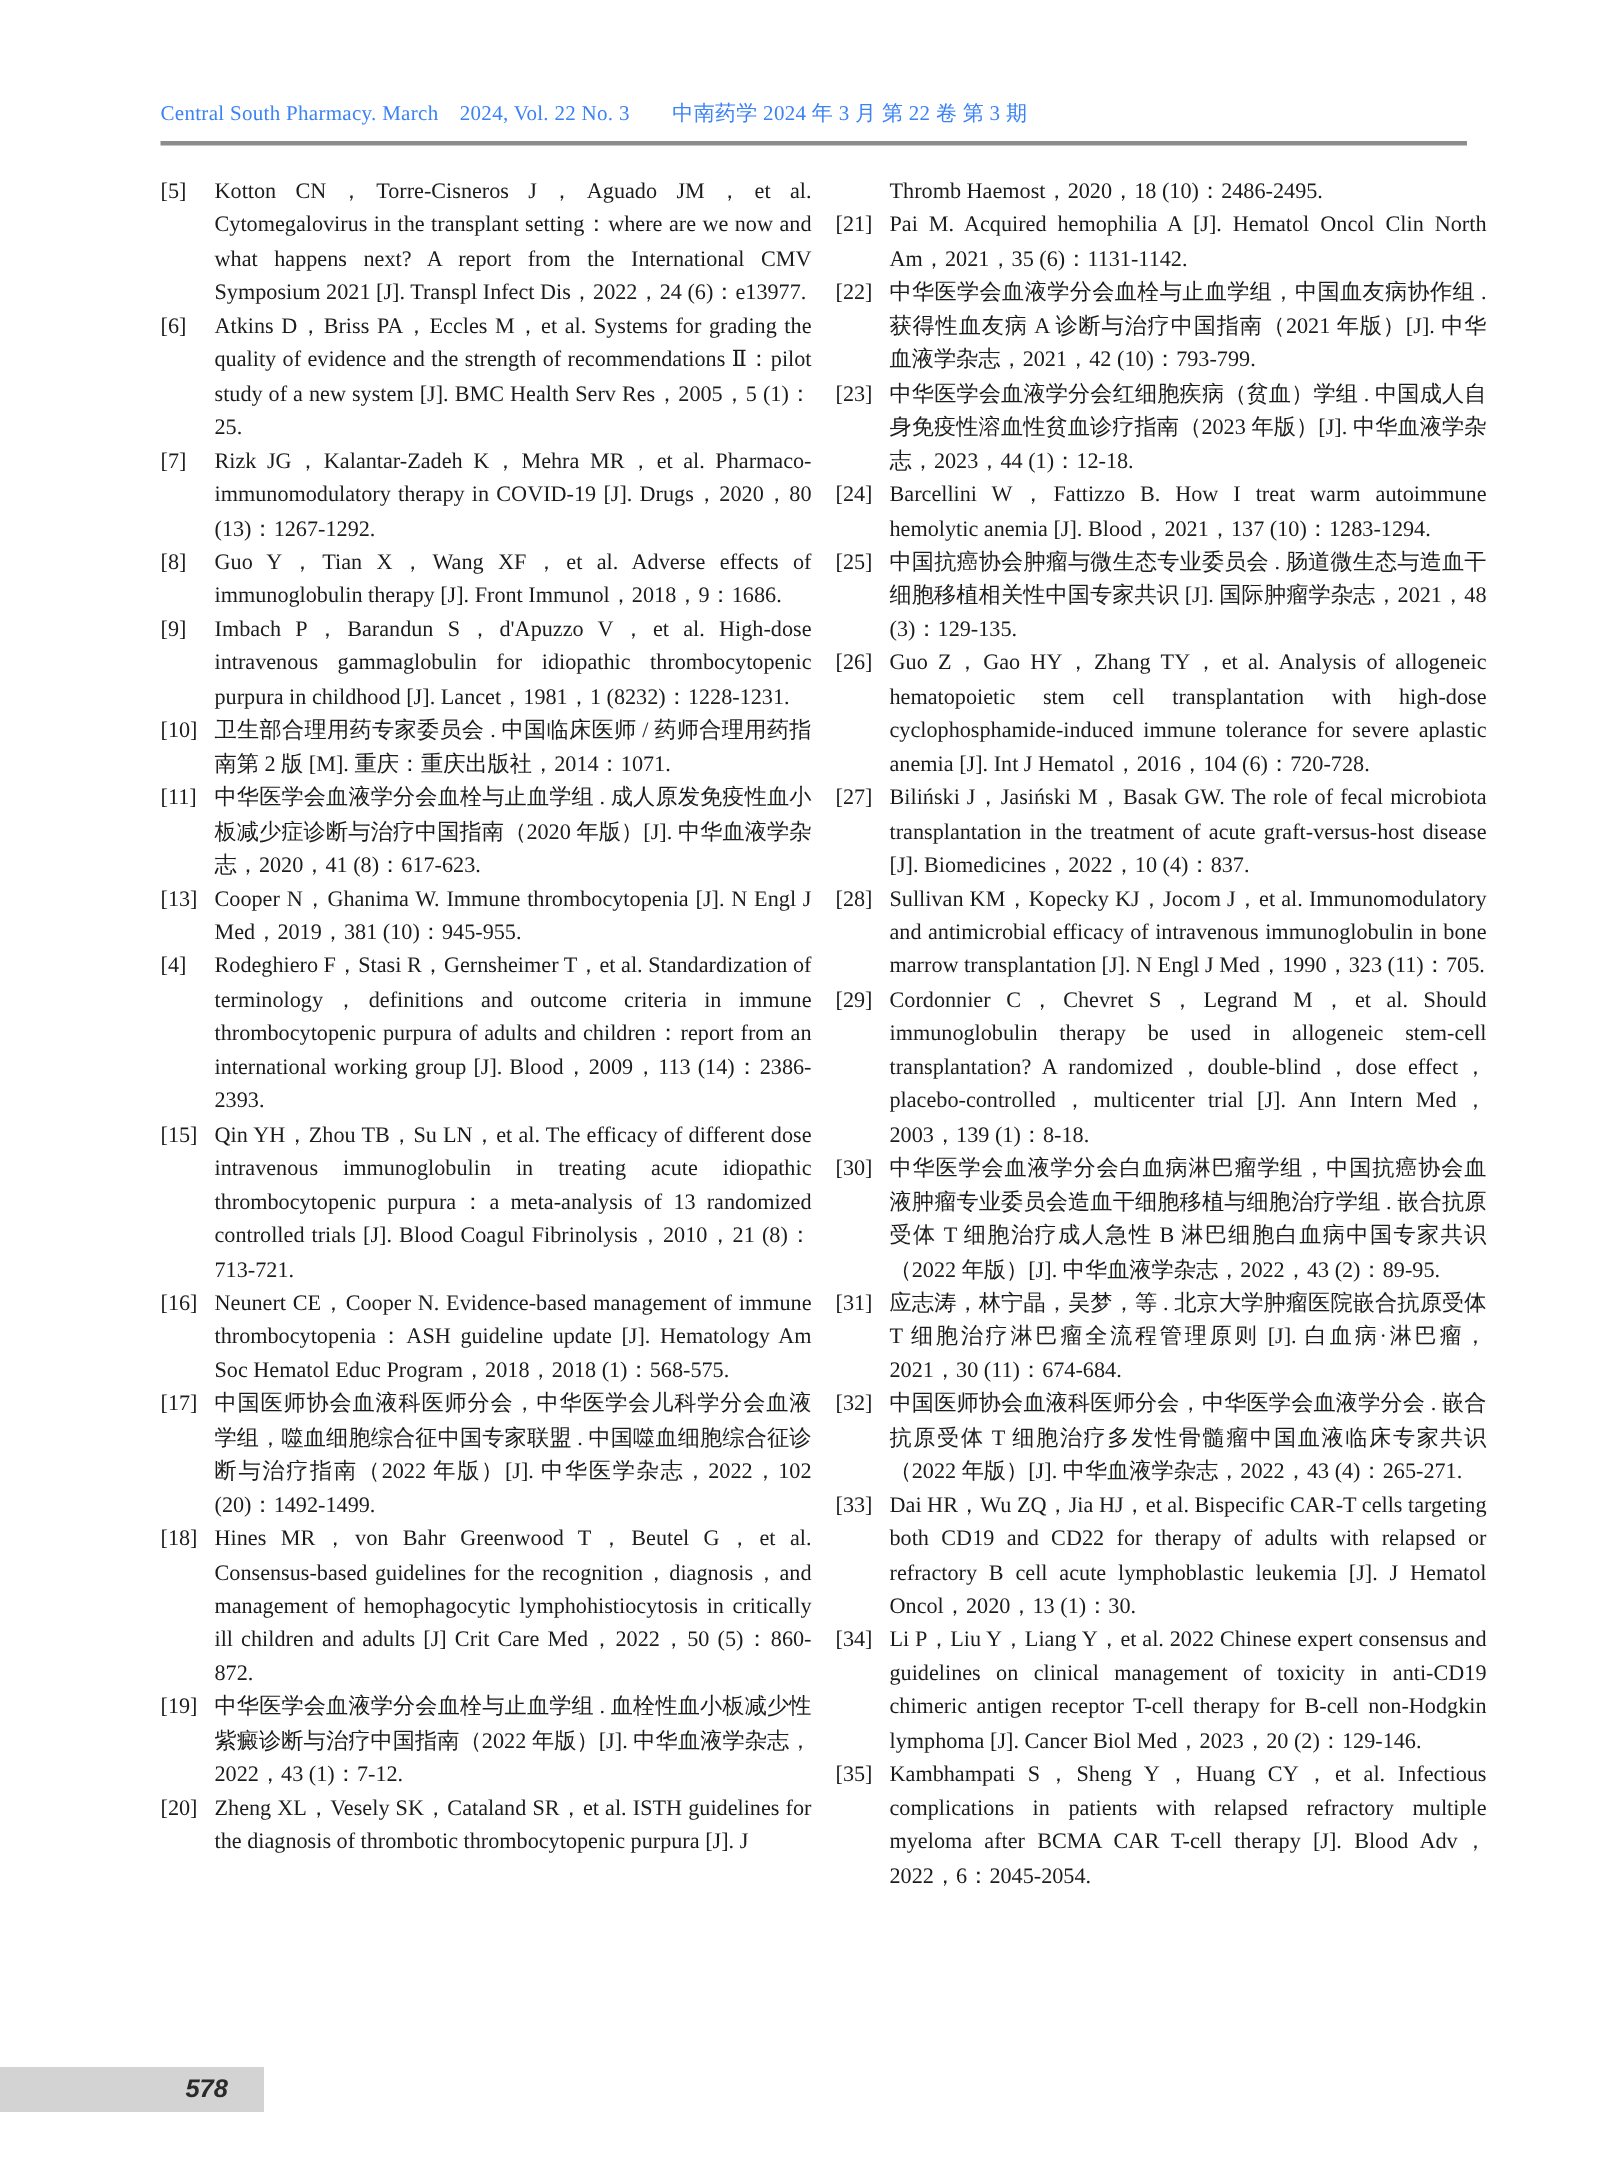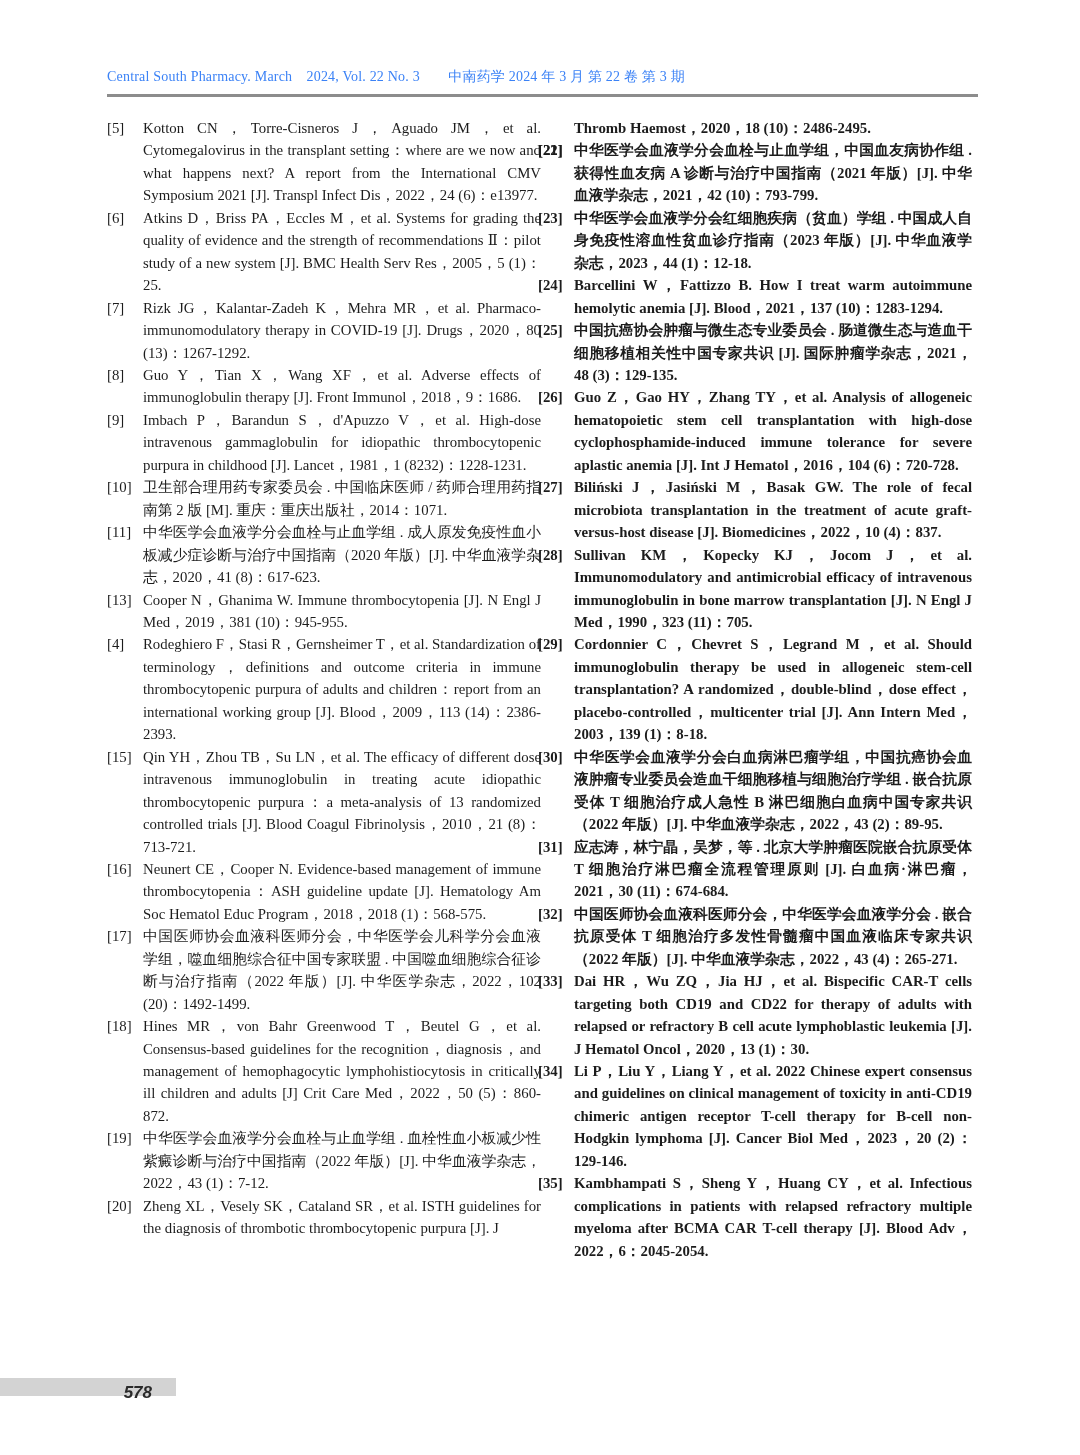--- a/index.html
+++ b/index.html
@@ -19,26 +19,26 @@
   .header-rule {
     position:absolute; left:107px; top:94px;
     width:871px; height:3px; background:#8c8c8c;
   }
   .col {
     position:absolute; top:117px; width:434px;
     font-size:14.8px; line-height:22.45px;
     text-align:justify;
   }
   .col-left  { left:107px; }
-  .col-right { left:538px;font-weight:bold; }
+  .col-right { left:557px; }
   .ref { position:relative; padding-left:36px; }
   .ref-num { position:absolute; left:0; top:0; }
   .footer-box {
     position:absolute; left:0; top:1378px;
-    width:176px; height:18px; background:#d3d3d3;
+    width:176px; height:30px; background:#d3d3d3;
   }
   .footer-page {
     font-family:"Liberation Sans","DejaVu Sans",sans-serif;
     font-style:italic; font-weight:bold;
     font-size:17px; line-height:30px;
     text-align:right; padding-right:24px; color:#2a2a2a;
   }
 </style>
 </head>
 <body>
@@ -62,21 +62,21 @@
       <div class="ref"><span class="ref-num">[15]</span><span>Qin YH，Zhou TB，Su LN，et al. The efficacy of different dose intravenous immunoglobulin in treating acute idiopathic thrombocytopenic purpura：a meta-analysis of 13 randomized controlled trials [J]. Blood Coagul Fibrinolysis，2010，21 (8)：713-721.</span></div>
       <div class="ref"><span class="ref-num">[16]</span><span>Neunert CE，Cooper N. Evidence-based management of immune thrombocytopenia：ASH guideline update [J]. Hematology Am Soc Hematol Educ Program，2018，2018 (1)：568-575.</span></div>
       <div class="ref"><span class="ref-num">[17]</span><span>中国医师协会血液科医师分会，中华医学会儿科学分会血液学组，噬血细胞综合征中国专家联盟 . 中国噬血细胞综合征诊断与治疗指南（2022 年版）[J]. 中华医学杂志，2022，102 (20)：1492-1499.</span></div>
       <div class="ref"><span class="ref-num">[18]</span><span>Hines MR，von Bahr Greenwood T，Beutel G，et al. Consensus-based guidelines for the recognition，diagnosis，and management of hemophagocytic lymphohistiocytosis in critically ill children and adults [J] Crit Care Med，2022，50 (5)：860-872.</span></div>
       <div class="ref"><span class="ref-num">[19]</span><span>中华医学会血液学分会血栓与止血学组 . 血栓性血小板减少性紫癜诊断与治疗中国指南（2022 年版）[J]. 中华血液学杂志，2022，43 (1)：7-12.</span></div>
       <div class="ref"><span class="ref-num">[20]</span><span>Zheng XL，Vesely SK，Cataland SR，et al. ISTH guidelines for the diagnosis of thrombotic thrombocytopenic purpura [J]. J</span></div>
     </div>
 
   <div class="col col-right">
       <div class="ref"><span class="ref-num"></span><span>Thromb Haemost，2020，18 (10)：2486-2495.</span></div>
-      <div class="ref"><span class="ref-num">[21]</span></div>
+      <div class="ref"><span class="ref-num">[21]</span><span>Pai M. Acquired hemophilia A [J]. Hematol Oncol Clin North Am，2021，35 (6)：1131-1142.</span></div>
       <div class="ref"><span class="ref-num">[22]</span><span>中华医学会血液学分会血栓与止血学组，中国血友病协作组 . 获得性血友病 A 诊断与治疗中国指南（2021 年版）[J]. 中华血液学杂志，2021，42 (10)：793-799.</span></div>
       <div class="ref"><span class="ref-num">[23]</span><span>中华医学会血液学分会红细胞疾病（贫血）学组 . 中国成人自身免疫性溶血性贫血诊疗指南（2023 年版）[J]. 中华血液学杂志，2023，44 (1)：12-18.</span></div>
       <div class="ref"><span class="ref-num">[24]</span><span>Barcellini W，Fattizzo B. How I treat warm autoimmune hemolytic anemia [J]. Blood，2021，137 (10)：1283-1294.</span></div>
       <div class="ref"><span class="ref-num">[25]</span><span>中国抗癌协会肿瘤与微生态专业委员会 . 肠道微生态与造血干细胞移植相关性中国专家共识 [J]. 国际肿瘤学杂志，2021，48 (3)：129-135.</span></div>
       <div class="ref"><span class="ref-num">[26]</span><span>Guo Z，Gao HY，Zhang TY，et al. Analysis of allogeneic hematopoietic stem cell transplantation with high-dose cyclophosphamide-induced immune tolerance for severe aplastic anemia [J]. Int J Hematol，2016，104 (6)：720-728.</span></div>
       <div class="ref"><span class="ref-num">[27]</span><span>Biliński J，Jasiński M，Basak GW. The role of fecal microbiota transplantation in the treatment of acute graft-versus-host disease [J]. Biomedicines，2022，10 (4)：837.</span></div>
       <div class="ref"><span class="ref-num">[28]</span><span>Sullivan KM，Kopecky KJ，Jocom J，et al. Immunomodulatory and antimicrobial efficacy of intravenous immunoglobulin in bone marrow transplantation [J]. N Engl J Med，1990，323 (11)：705.</span></div>
       <div class="ref"><span class="ref-num">[29]</span><span>Cordonnier C，Chevret S，Legrand M，et al. Should immunoglobulin therapy be used in allogeneic stem-cell transplantation? A randomized，double-blind，dose effect，placebo-controlled，multicenter trial [J]. Ann Intern Med，2003，139 (1)：8-18.</span></div>
       <div class="ref"><span class="ref-num">[30]</span><span>中华医学会血液学分会白血病淋巴瘤学组，中国抗癌协会血液肿瘤专业委员会造血干细胞移植与细胞治疗学组 . 嵌合抗原受体 T 细胞治疗成人急性 B 淋巴细胞白血病中国专家共识（2022 年版）[J]. 中华血液学杂志，2022，43 (2)：89-95.</span></div>
       <div class="ref"><span class="ref-num">[31]</span><span>应志涛，林宁晶，吴梦，等 . 北京大学肿瘤医院嵌合抗原受体 T 细胞治疗淋巴瘤全流程管理原则 [J]. 白血病·淋巴瘤，2021，30 (11)：674-684.</span></div>

